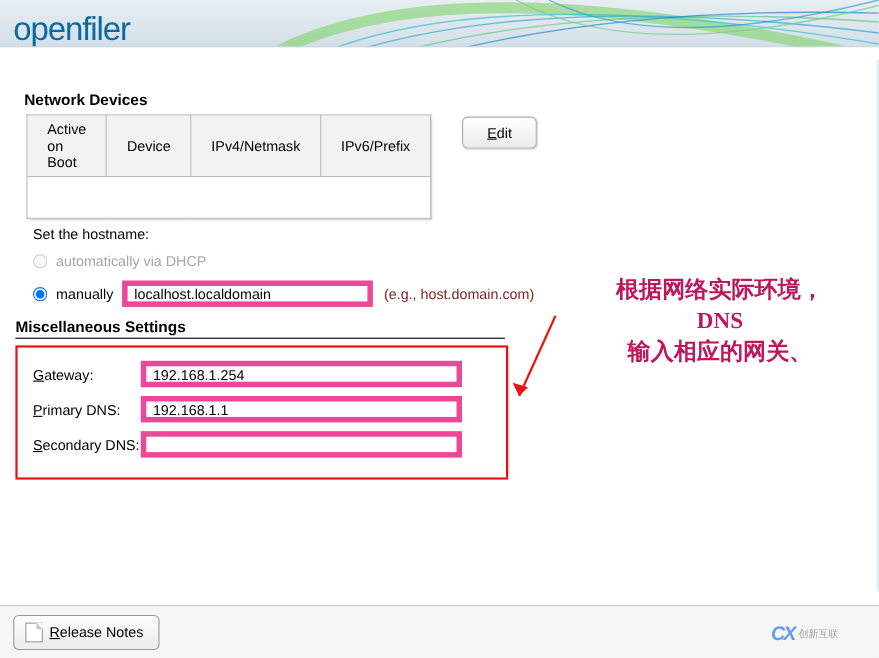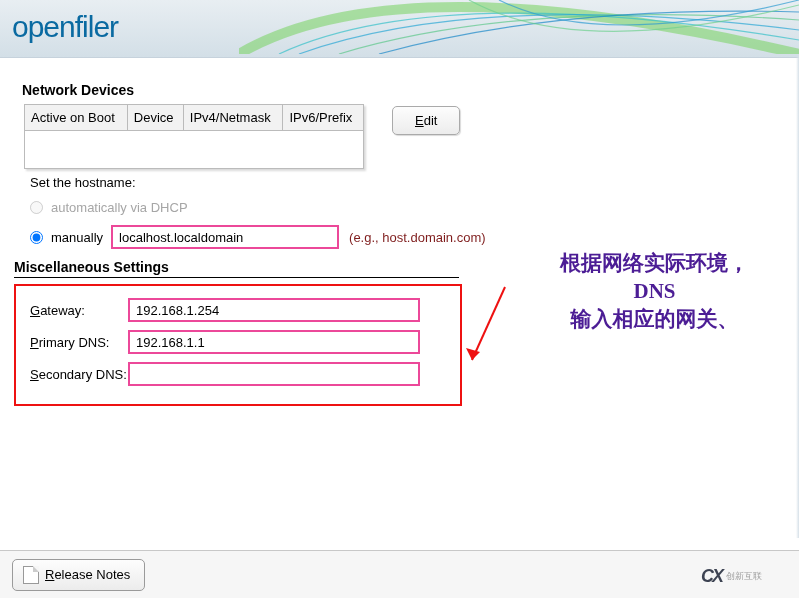--- a/index.html
+++ b/index.html
@@ -1,58 +1,58 @@
 <!DOCTYPE html>
 <html><head>
 <meta charset="utf-8">
 <style>
   * { box-sizing: border-box; margin: 0; padding: 0; }
   body { font-family: Arial, sans-serif; font-size: 13px; color: #000; background: #fff; width: 799px; height: 598px; overflow: hidden; position: relative; }
-  .header { height: 58px; background: linear-gradient(to bottom, #e8eef2 0%, #d3dfe7 100%); position: relative; overflow: hidden; border-bottom: 1px solid #c6d2dc; text-decoration: underline; }
+  .header { height: 43px; background: linear-gradient(to bottom, #e8eef2 0%, #d3dfe7 100%); position: relative; overflow: hidden; border-bottom: 1px solid #c6d2dc; text-decoration: underline; }
   .header-shadow { position: absolute; left: 0; right: 0; bottom: -3px; height: 6px; background: linear-gradient(to bottom, rgba(0,0,0,.15), rgba(0,0,0,0)); }
   .logo-text { position: absolute; left: 12px; top: 10px; font-family: "Trebuchet MS", sans-serif; font-size: 30px; font-weight: 300; color: #0a6aa1; letter-spacing: -1px; }
   .header-art { position: absolute; right: 0; top: 0; height: 54px; width: 560px; }
   .content { position: absolute; left: 0; right: 0; top: 54px; bottom: 0; padding: 18px 10px 0 12px; overflow: hidden; }
   .right-border { position: absolute; right: 0; top: 54px; width: 3px; bottom: 60px; background: linear-gradient(to left, #d6e0e8, rgba(214,224,232,0)); }
   h3.section { font-size: 14px; font-weight: bold; margin: 10px 0 6px 10px; }
   h3.underline { border-bottom: 1px solid #000; padding-bottom: 2px; margin-left: 2px; margin-right: 330px; }
   .table-wrap { display: flex; align-items: flex-start; }
   table.devices { border-collapse: collapse; margin-left: 12px; width: 340px; box-shadow: 2px 2px 2px rgba(0,0,0,.15); }
-  table.devices th { background: #f2f2f2; border: 1px solid #bbb; padding: 5px 6px; font-size: 13px; font-weight: normal; text-align: left; }
+  table.devices th { background: #f2f2f2; border: 1px solid #bbb; padding: 5px 18px; font-size: 13px; font-weight: normal; text-align: left; }
   table.devices td { padding: 4px 6px; font-size: 12px; text-align: center; }
   tr.row-sel td { background: #6b92c7; color: #fff; }
   tr.row-empty td { background: #fff; border-left: 1px solid #bbb; border-right: 1px solid #bbb; border-bottom: 1px solid #bbb; height: 38px; }
   .edit-wrap { margin-left: 28px; margin-top: 2px; }
   button.btn { background: linear-gradient(#fdfdfd, #ececec); border: 1px solid #aaa; border-radius: 5px; padding: 6px 22px; font-size: 13px; cursor: pointer; box-shadow: 1px 1px 1px rgba(0,0,0,.15); }
   button.btn .ul { text-decoration: underline; }
   .hostname-block { margin-left: 18px; margin-top: 6px; }
   .hostname-set { font-size: 13px; margin-bottom: 10px; }
   .radio-row { display: flex; align-items: center; margin-bottom: 10px; font-size: 13px; }
   .radio-row input[type=radio] { margin-right: 8px; }
   .disabled { color: #a6a6a6; }
-  .txt { border: 2px solid #ec4899; height: 24px; padding: 4px 6px; font-size: 13px; background: #fff; }
+  .txt { border: 5px solid #ec4899; height: 24px; padding: 4px 6px; font-size: 13px; background: #fff; }
   .hostname-input { width: 228px; margin-left: 8px; }
   .example { margin-left: 10px; color: #7f1d1d; font-size: 13px; }
   .misc-box { border: 2px solid #e11; margin-top: 6px; margin-left: 2px; width: 448px; padding: 12px 10px 18px 14px; }
   .field-row { display: flex; align-items: center; margin-bottom: 8px; }
   .field-label { width: 98px; font-size: 13px; }
   .field-label .ul { text-decoration: underline; }
   .field-input { width: 292px; }
-  .annotation { position: absolute; color: #4c1d95; font-family: "SimSun","Songti SC",serif; font-size: 21px; font-weight: bold; text-align: center; right: 50px; top: 195px; line-height: 28px; }
+  .annotation { position: absolute; color: #be185d; font-family: "SimSun","Songti SC",serif; font-size: 21px; font-weight: bold; text-align: center; right: 50px; top: 195px; line-height: 28px; }
   .arrow-svg { position: absolute; left: 460px; top: 228px; }
   .footer { position: absolute; left: 0; right: 0; bottom: 0; height: 48px; border-top: 1px solid #c8c8c8; background: #f6f6f6; display: flex; align-items: center; padding: 0 12px; }
   .footer .spacer { flex: 1; }
   button.footer-btn { background: linear-gradient(#fdfdfd, #ececec); border: 1px solid #9a9a9a; border-radius: 5px; padding: 6px 14px 6px 10px; font-size: 13px; cursor: pointer; display: flex; align-items: center; }
   button.footer-btn .ul { text-decoration: underline; }
   .doc-icon { width: 16px; height: 18px; margin-right: 6px; background: #fff; border: 1px solid #999; position: relative; }
   .doc-icon::after { content: ""; position: absolute; right: -1px; top: -1px; border-top: 6px solid #f6f6f6; border-left: 6px solid #ccc; }
   .back-arrow { width: 0; height: 0; border-top: 7px solid transparent; border-bottom: 7px solid transparent; border-right: 12px solid #5db24a; margin-right: 4px; position: relative; }
   .back-arrow::after { content: ""; position: absolute; left: 11px; top: -4px; width: 7px; height: 8px; background: #5db24a; }
   .watermark { position: absolute; right: 2px; bottom: 4px; width: 96px; height: 36px; opacity: 0.8; font-size: 9px; color: #888; text-align: left; display: flex; align-items: center; }
-  .watermark .cx { font-family: Arial; font-size: 18px; font-weight: bold; color: #0f172a; font-style: italic; letter-spacing: -2px; margin-right: 4px; }
+  .watermark .cx { font-family: Arial; font-size: 18px; font-weight: bold; color: #3b82f6; font-style: italic; letter-spacing: -2px; margin-right: 4px; }
   .chk { accent-color: #5a7; }
 </style>
 </head>
 <body>
 
 <div class="header">
   <div class="logo-text">openfiler</div>
   <svg class="header-art" viewBox="0 0 560 54" preserveAspectRatio="none">
     <path d="M0,54 Q160,-40 560,54" fill="none" stroke="#7ed36b" stroke-width="10" opacity="0.6"></path>
     <path d="M40,54 Q200,-20 560,40" fill="none" stroke="#36c1c9" stroke-width="1.2" opacity="0.7"></path>

